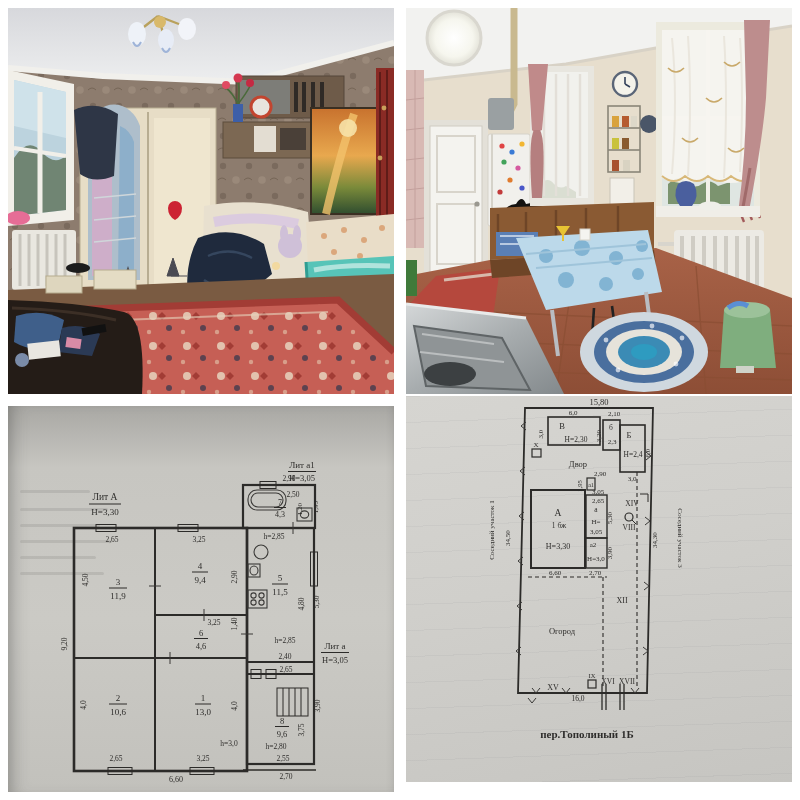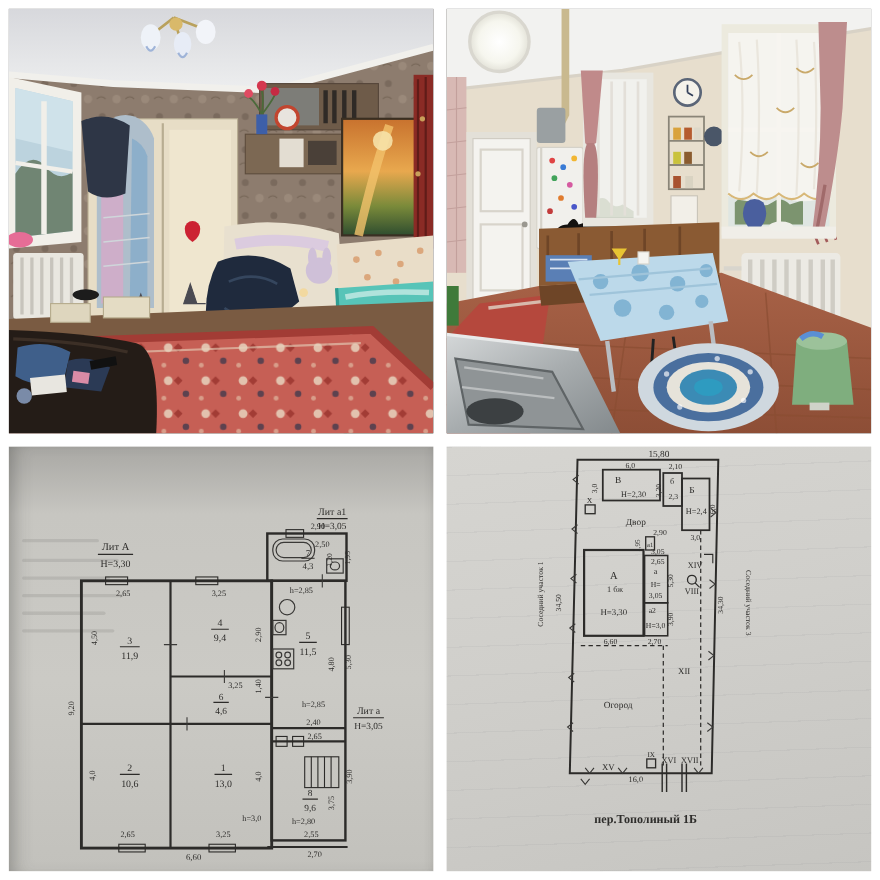--- a/index.html
+++ b/index.html
@@ -4,21 +4,21 @@
 <style>
   html,body{margin:0;padding:0}
   body{width:800px;height:800px;background:#ffffff;position:relative;
        font-family:"Liberation Sans",sans-serif}
   .tile{position:absolute;width:386px;height:386px;overflow:hidden;background:#777}
   #tile-bedroom{left:8px;top:8px}
   #tile-kitchen{left:406px;top:8px}
   #tile-plan-house{left:8px;top:406px;
      background:linear-gradient(180deg,#a9a8a4 0%,#c7c6c1 16%,#cbcac5 55%,#c2c1bc 100%);
      box-shadow:inset 14px 0 18px -12px rgba(60,60,58,.45), inset -6px 0 10px -8px rgba(60,60,58,.3)}
-  #tile-plan-site{left:406px;top:406px;
+  #tile-plan-site{left:406px;top:396px;
      background:
        repeating-linear-gradient(178deg, rgba(110,112,120,.07) 0 1px, transparent 1px 26px),
        linear-gradient(165deg,#d6d5d1 0%,#d0cfcb 45%,#c6c5c1 100%)}
   svg{display:block}
   .pt{font-family:"Liberation Serif",serif;fill:#2e2d2b;text-anchor:middle}
   .wall{stroke:#2c2b29;fill:none}
   .thin{stroke:#2c2b29;stroke-width:1;fill:none}
   .fix{stroke:#3a3937;stroke-width:1.1;fill:none}
   .dash{stroke:#2c2b29;stroke-width:1.1;fill:none;stroke-dasharray:4 3}
   .tick{stroke:#3a3937;stroke-width:1;fill:none}

